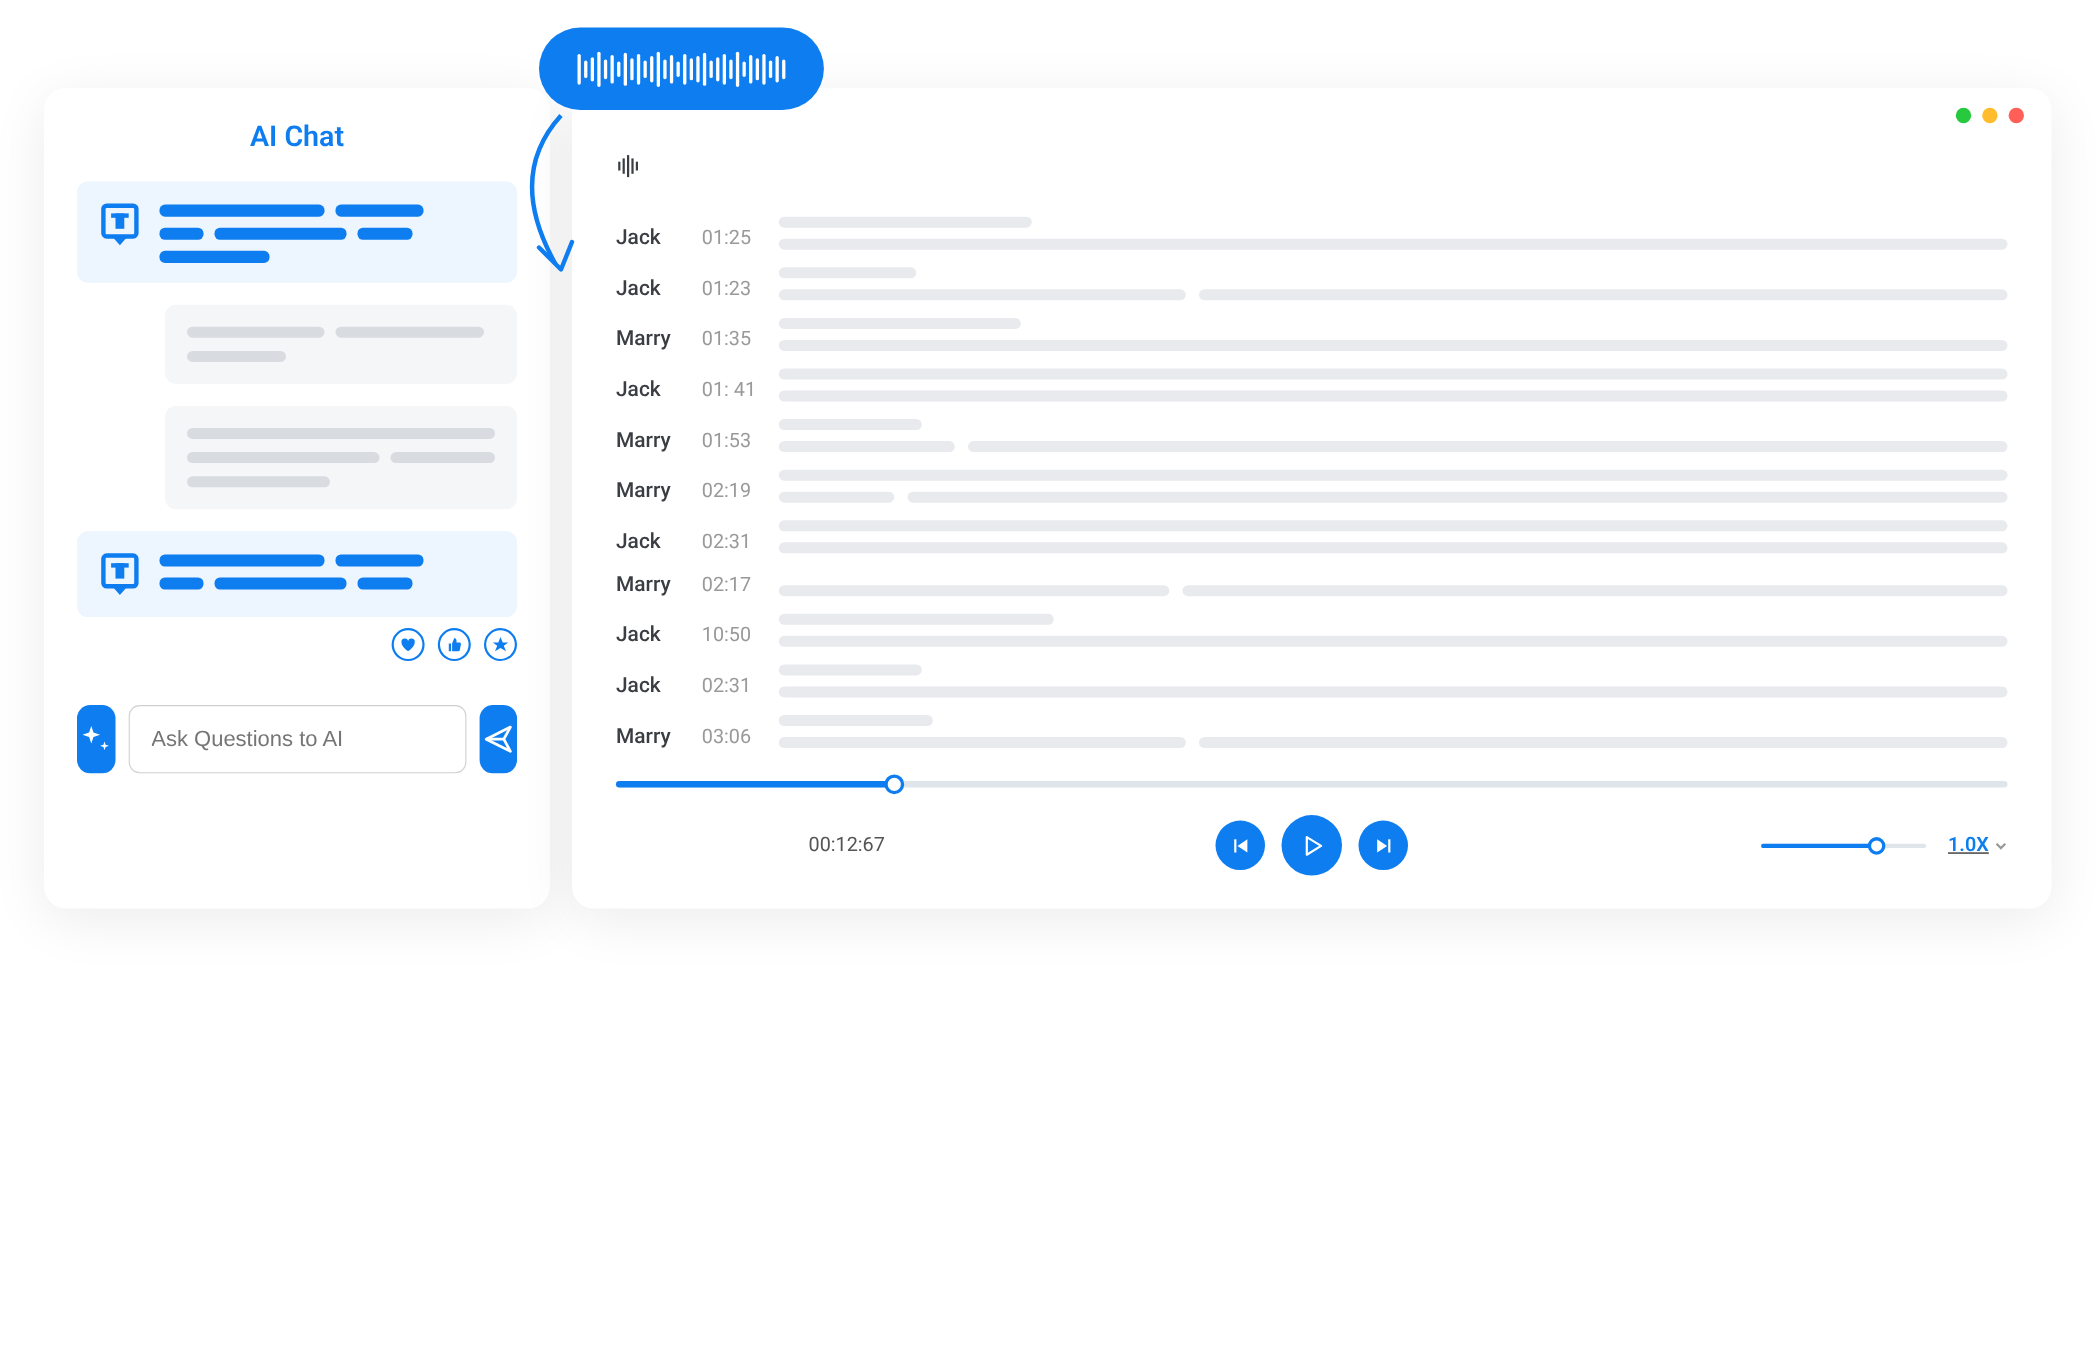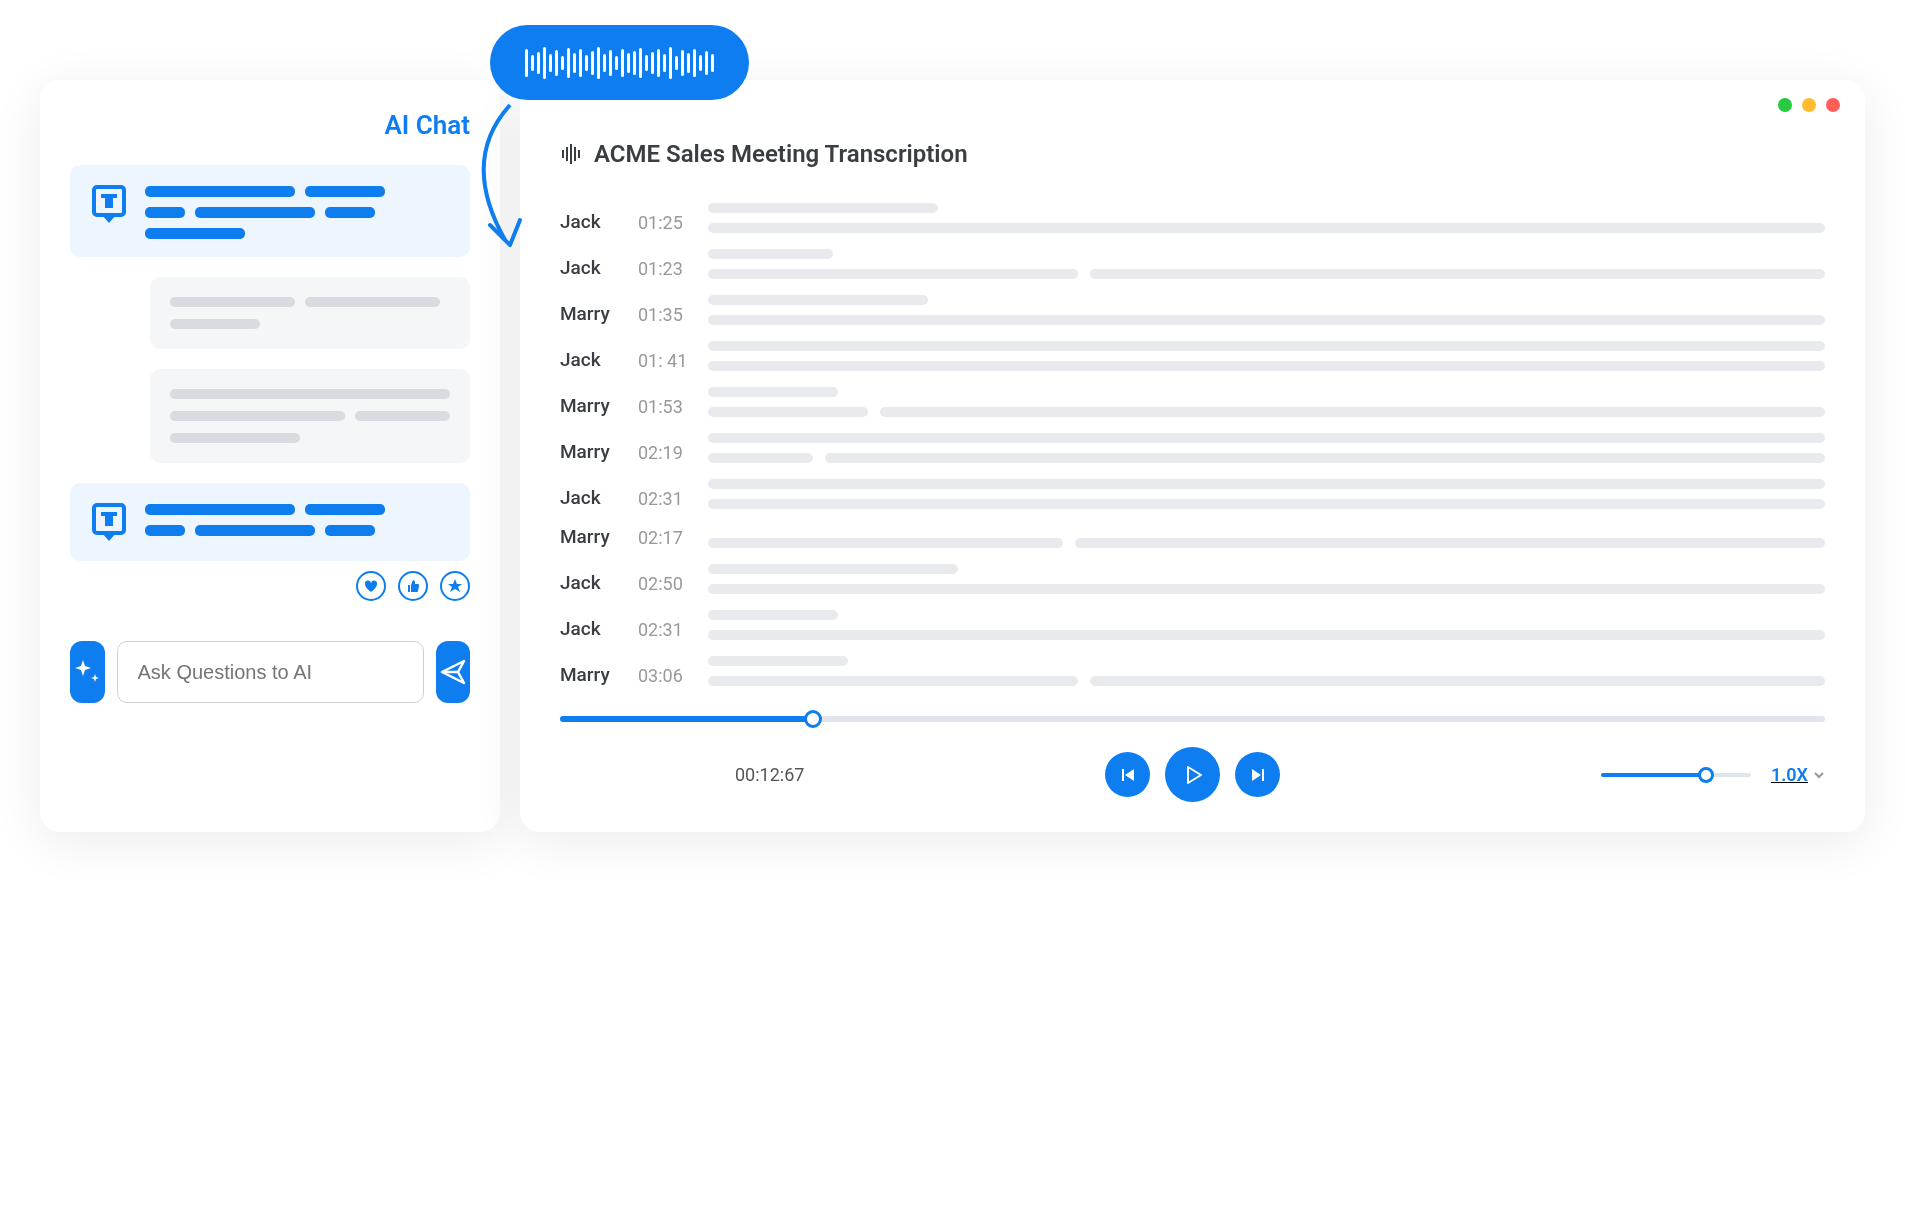--- a/index.html
+++ b/index.html
@@ -62,21 +62,21 @@
     
     .chat-panel {
       width: 460px;
       background: white;
       border-radius: 20px;
       padding: 30px;
       box-shadow: 0 10px 50px rgba(0,0,0,0.08);
     }
     
     .chat-title {
-      text-align: right;
+      text-align: center;
       color: #0d7df0;
       font-size: 26px;
       font-weight: 600;
       margin-bottom: 25px;
     }
     
     .chat-msg-ai {
       background: #edf5ff;
       border-radius: 10px;
       padding: 18px;
@@ -539,21 +539,20 @@
     </div>
 
     <div class="trans-title">
       <svg width="22" height="22" viewBox="0 0 22 22">
         <rect x="2" y="7" width="2" height="8" fill="#3a3d42"></rect>
         <rect x="6" y="4" width="2" height="14" fill="#3a3d42"></rect>
         <rect x="10" y="1" width="2" height="20" fill="#3a3d42"></rect>
         <rect x="14" y="4" width="2" height="14" fill="#3a3d42"></rect>
         <rect x="18" y="7" width="2" height="8" fill="#3a3d42"></rect>
       </svg>
-      <span>ACME Sales Meeting Transcription</span>
     </div>
 
     <div class="trans-rows">
 
       <div class="trans-row">
         <div class="speaker">Jack</div>
         <div class="timestamp">01:25</div>
         <div class="trans-content">
           <div class="trans-line-row">
               <div class="trans-line" style="width:230px"></div>
@@ -651,21 +650,21 @@
         <div class="trans-content">
           <div class="trans-line-row">
               <div class="trans-line" style="width:355px"></div>
               <div class="trans-line" style="flex:1"></div>
             </div>
         </div>
       </div>
 
       <div class="trans-row">
         <div class="speaker">Jack</div>
-        <div class="timestamp">02:50</div>
+        <div class="timestamp">10:50</div>
         <div class="trans-content">
           <div class="trans-line-row">
               <div class="trans-line" style="width:250px"></div>
             </div>
           <div class="trans-line-row">
               <div class="trans-line" style="flex:1"></div>
             </div>
         </div>
       </div>
 

